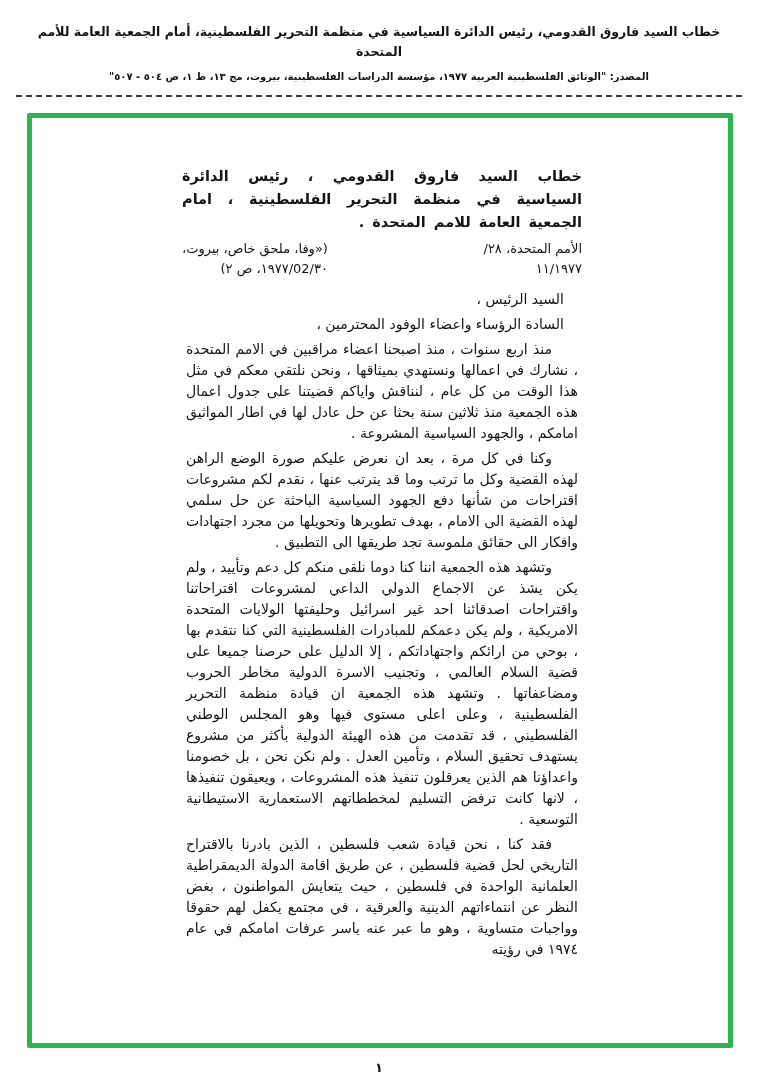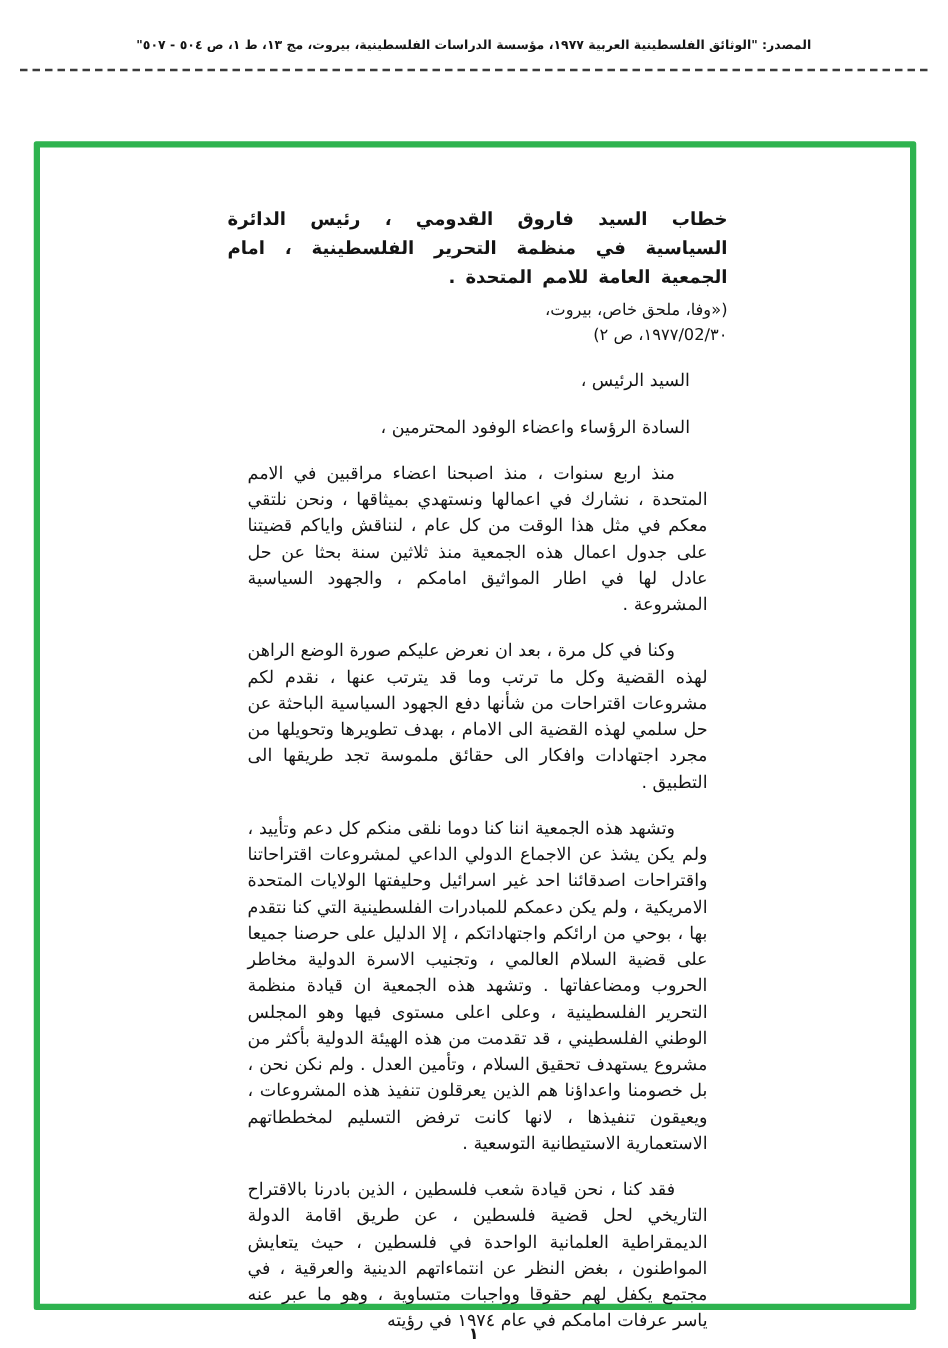--- a/index.html
+++ b/index.html
@@ -68,21 +68,21 @@
   .ref-row {
     display: flex;
     justify-content: space-between;
     align-items: flex-start;
     font-size: 13px;
     line-height: 20px;
     margin-bottom: 10px;
   }
   .ref-col { }
   .doc-content p {
-    margin: 16px;
+    margin: 4px;
     text-indent: 26px;
   }
   .doc-content p.salutation {
     text-indent: 14px;
     text-align: right;
   }
   .page-number {
     position: absolute;
     bottom: 3px;
     left: 0;
@@ -91,30 +91,35 @@
     font-size: 13px;
     font-weight: bold;
   }
 </style>
 </head>
 <body>
 
 <div class="page">
 
   <header class="doc-header">
+    <div class="header-title">خطاب السيد فاروق القدومي، رئيس الدائرة السياسية في منظمة التحرير الفلسطينية، أمام الجمعية العامة للأمم المتحدة</div>
     <div class="header-source">المصدر:  "الوثائق الفلسطينية العربية ١٩٧٧، مؤسسة الدراسات الفلسطينية، بيروت، مج ١٣، ط ١، ص ٥٠٤ - ٥٠٧"</div>
     <div class="dashed-divider"></div>
   </header>
 
   <div class="green-box">
     <div class="doc-content">
 
       <div class="doc-title">خطاب السيد فاروق القدومي ، رئيس الدائرة السياسية في منظمة التحرير الفلسطينية ، امام الجمعية العامة للامم المتحدة .</div>
 
       <div class="ref-row">
+        <div class="ref-col">
+          <div>الأمم المتحدة، ٢٨/</div>
+          <div>١١/١٩٧٧</div>
+        </div>
         <div class="ref-col">
           <div>(«وفا، ملحق خاص، بيروت،</div>
           <div>٣٠/02/١٩٧٧، ص ٢)</div>
         </div>
       </div>
 
       <p class="salutation">السيد الرئيس ،</p>
       <p class="salutation">السادة الرؤساء واعضاء الوفود المحترمين ،</p>
       <p>منذ اربع سنوات ، منذ اصبحنا اعضاء مراقبين في الامم المتحدة ، نشارك في اعمالها ونستهدي بميثاقها ، ونحن نلتقي معكم في مثل هذا الوقت من كل عام ، لنناقش واياكم قضيتنا على جدول اعمال هذه الجمعية منذ ثلاثين سنة بحثا عن حل عادل لها في اطار المواثيق امامكم ، والجهود السياسية المشروعة .</p>
       <p>وكنا في كل مرة ، بعد ان نعرض عليكم صورة الوضع الراهن لهذه القضية وكل ما ترتب وما قد يترتب عنها ، نقدم لكم مشروعات اقتراحات من شأنها دفع الجهود السياسية الباحثة عن حل سلمي لهذه القضية الى الامام ، بهدف تطويرها وتحويلها من مجرد اجتهادات وافكار الى حقائق ملموسة تجد طريقها الى التطبيق .</p>

